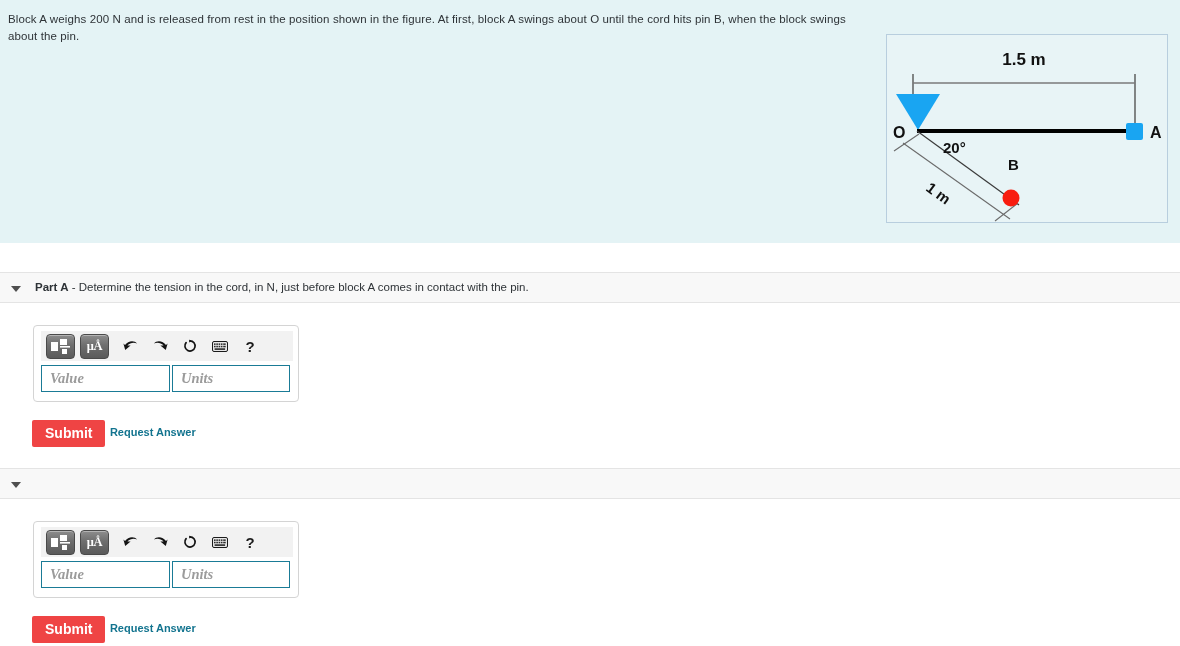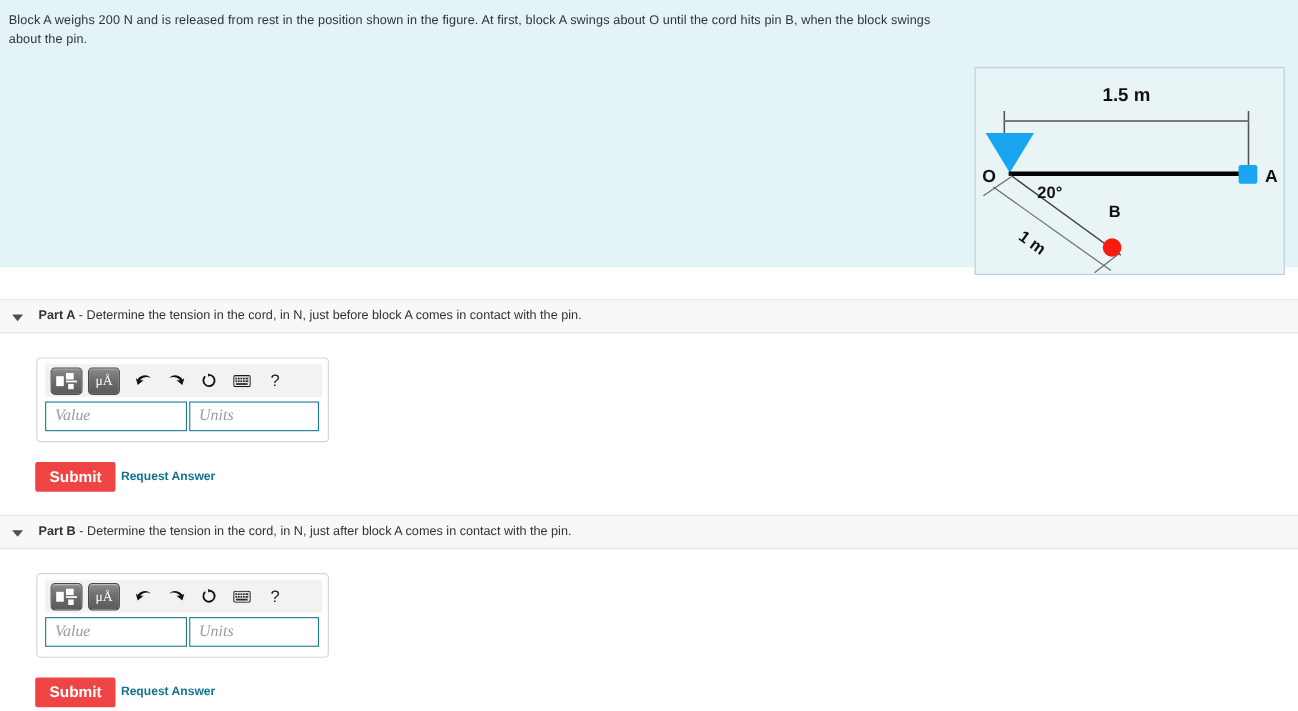--- a/index.html
+++ b/index.html
@@ -32,21 +32,20 @@
     letter-spacing: 0.01em;
   }
 
   
   .figure-box {
     position: absolute;
     left: 886px; top: 34px;
     width: 282px; height: 189px;
     background: #e8f4f6;
     border: 1px solid #b8cede;
-    margin-top: 27px;
   }
   .figure-svg { display: block; width: 282px; height: 189px; }
 
   
   .part-bar {
     position: absolute;
     left: 0;
     width: 1180px;
     height: 31px;
     background: #f8f8f8;
@@ -74,20 +73,21 @@
   .part-label .q { font-weight: normal; }
 
   
   .answer-card {
     position: absolute;
     width: 266px;
     height: 77px;
     background: #ffffff;
     border: 1px solid #d4d4d4;
     border-radius: 4px;
+    font-weight: bold;
   }
   .answer-card.a { left: 33px; top: 325px; }
   .answer-card.b { left: 33px; top: 521px; }
 
   .tool-strip {
     position: absolute;
     left: 7px; top: 5px;
     width: 252px; height: 30px;
     background: #f2f2f2;
     display: flex;
@@ -285,23 +285,20 @@
   </div>
 </div>
 
 <div class="submit-row a">
   <button class="submit-btn">Submit</button>
   <span class="req-link">Request Answer</span>
 </div>
 
 <div class="part-bar b">
   <div class="caret"></div>
-  <div class="part-label">
-    <b>Part B</b><span> - </span><span class="q">Determine the tension in the cord, in N, just after block A comes in contact with the pin.</span>
-  </div>
 </div>
 
 <div class="answer-card b">
   <div class="tool-strip">
     <div class="tool-btn">
       <svg width="19" height="15" viewBox="0 0 19 15">
         <rect x="0" y="3" width="7" height="9" fill="#fff"></rect>
         <rect x="9" y="0" width="7" height="6" fill="#fff"></rect>
         <rect x="9" y="7" width="10" height="1.6" fill="#fff"></rect>
         <rect x="11" y="10" width="5" height="5" fill="#fff"></rect>

